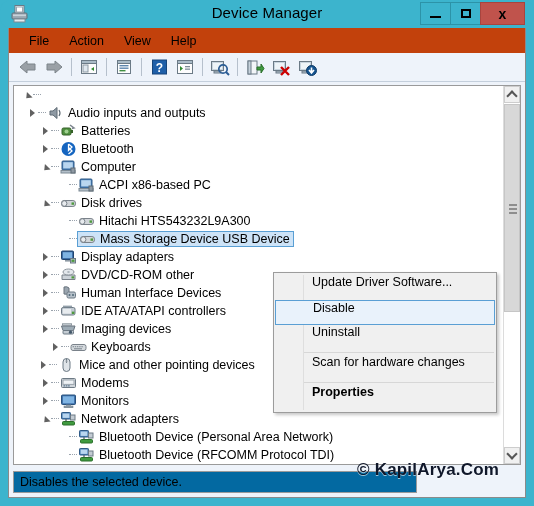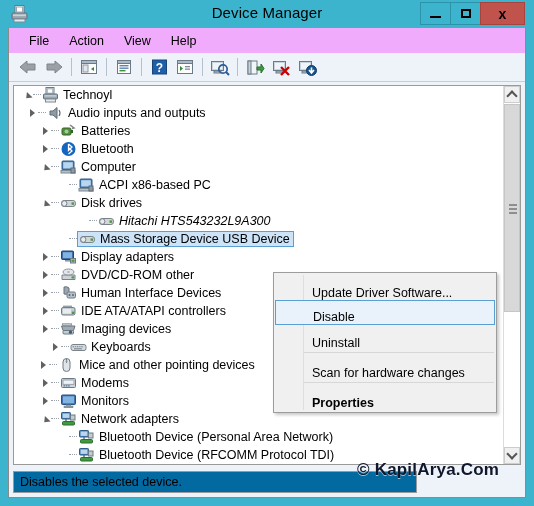--- a/index.html
+++ b/index.html
@@ -85,21 +85,21 @@
     box-sizing: border-box;
     border: 1px solid #8a8a8a;
     border-top: none;
   }
 
   
   .menubar {
     position: absolute;
     left: 0; top: 0;
     width: 516px; height: 25px;
-    background: #f0abfc;
+    background: #c2410c;
     display: flex;
     align-items: center;
     padding-left: 10px;
     box-sizing: border-box;
   }
   .menu-item {
     font-size: 12.5px;
     color: #000;
     padding: 3px 10px;
     cursor: default;
@@ -283,21 +283,21 @@
     content: "";
     position: absolute;
     left: 29px; top: 2px; bottom: 2px;
     width: 1px;
     background: #dedede;
   }
   .ctxitem {
     position: relative;
     height: 25px;
     display: flex;
-    align-items: flex-end;
+    align-items: flex-start;
     padding-left: 38px;
     font-size: 12.5px;
     color: #000;
     box-sizing: border-box;
     cursor: default;
   }
   .ctxitem.bold { font-weight: bold; }
   .ctxitem.hl {
     background: #e9f2fb;
     border: 1px solid #5a9fd4;
@@ -444,32 +444,20 @@
       </div>
     </div>
 
     <div class="treepane">
       <div class="treeinner" id="tree-rows">
           <div class="row" style="padding-left: 8px;">
             <div class="twisty">
               <div class="tri-expanded"></div>
             </div>
             <div class="dots"></div>
-            <div class="sel-wrap">
-              <div class="devicon">
-                <svg width="17" height="16" viewBox="0 0 17 16">
-                  <rect x="4" y="0.5" width="8" height="7" fill="#e9eef2" stroke="#6d7a85"></rect>
-                  <rect x="5.2" y="1.8" width="5.6" height="4.4" fill="#ffffff" stroke="#9aa7b1"></rect>
-                  <rect x="1.5" y="7" width="14" height="5" rx="1" fill="#9aa7b2" stroke="#60707b"></rect>
-                  <rect x="2.5" y="8.2" width="12" height="1.3" fill="#c9d3da"></rect>
-                  <rect x="3.5" y="12" width="10" height="3" fill="#e6ebef" stroke="#7d8a94"></rect>
-                </svg>
-              </div>
-              <span class="rowlabel">Technoyl</span>
-            </div>
           </div>
           <div class="row" style="padding-left: 13px;">
             <div class="twisty">
               <div class="tri-collapsed"></div>
             </div>
             <div class="dots"></div>
             <div class="sel-wrap">
               <div class="devicon">
                 <svg width="17" height="16" viewBox="0 0 17 16">
                   <path d="M3 6 L6 6 L10 2.5 L10 13.5 L6 10 L3 10 Z" fill="#8f9aa4" stroke="#5e6b75"></path>
@@ -553,21 +541,21 @@
               <div class="devicon">
                 <svg width="17" height="16" viewBox="0 0 17 16">
                   <rect x="1.5" y="5.5" width="14" height="6" rx="2.6" fill="#d2d6da" stroke="#7a828a"></rect>
                   <ellipse cx="4.3" cy="8.5" rx="2.6" ry="2.8" fill="#e8ebee" stroke="#7a828a"></ellipse>
                   <rect x="11.5" y="7.4" width="2.6" height="2.4" fill="#4f9a3f"></rect>
                 </svg>
               </div>
               <span class="rowlabel">Disk drives</span>
             </div>
           </div>
-          <div class="row" style="padding-left: 64px; font-style: italic;">
+          <div class="row" style="padding-left: 44px;">
             <div class="twisty"></div>
             <div class="dots"></div>
             <div class="sel-wrap">
               <div class="devicon">
                 <svg width="17" height="16" viewBox="0 0 17 16">
                   <rect x="1.5" y="5.5" width="14" height="6" rx="2.6" fill="#d2d6da" stroke="#7a828a"></rect>
                   <ellipse cx="4.3" cy="8.5" rx="2.6" ry="2.8" fill="#e8ebee" stroke="#7a828a"></ellipse>
                   <rect x="11.5" y="7.4" width="2.6" height="2.4" fill="#4f9a3f"></rect>
                 </svg>
               </div>

